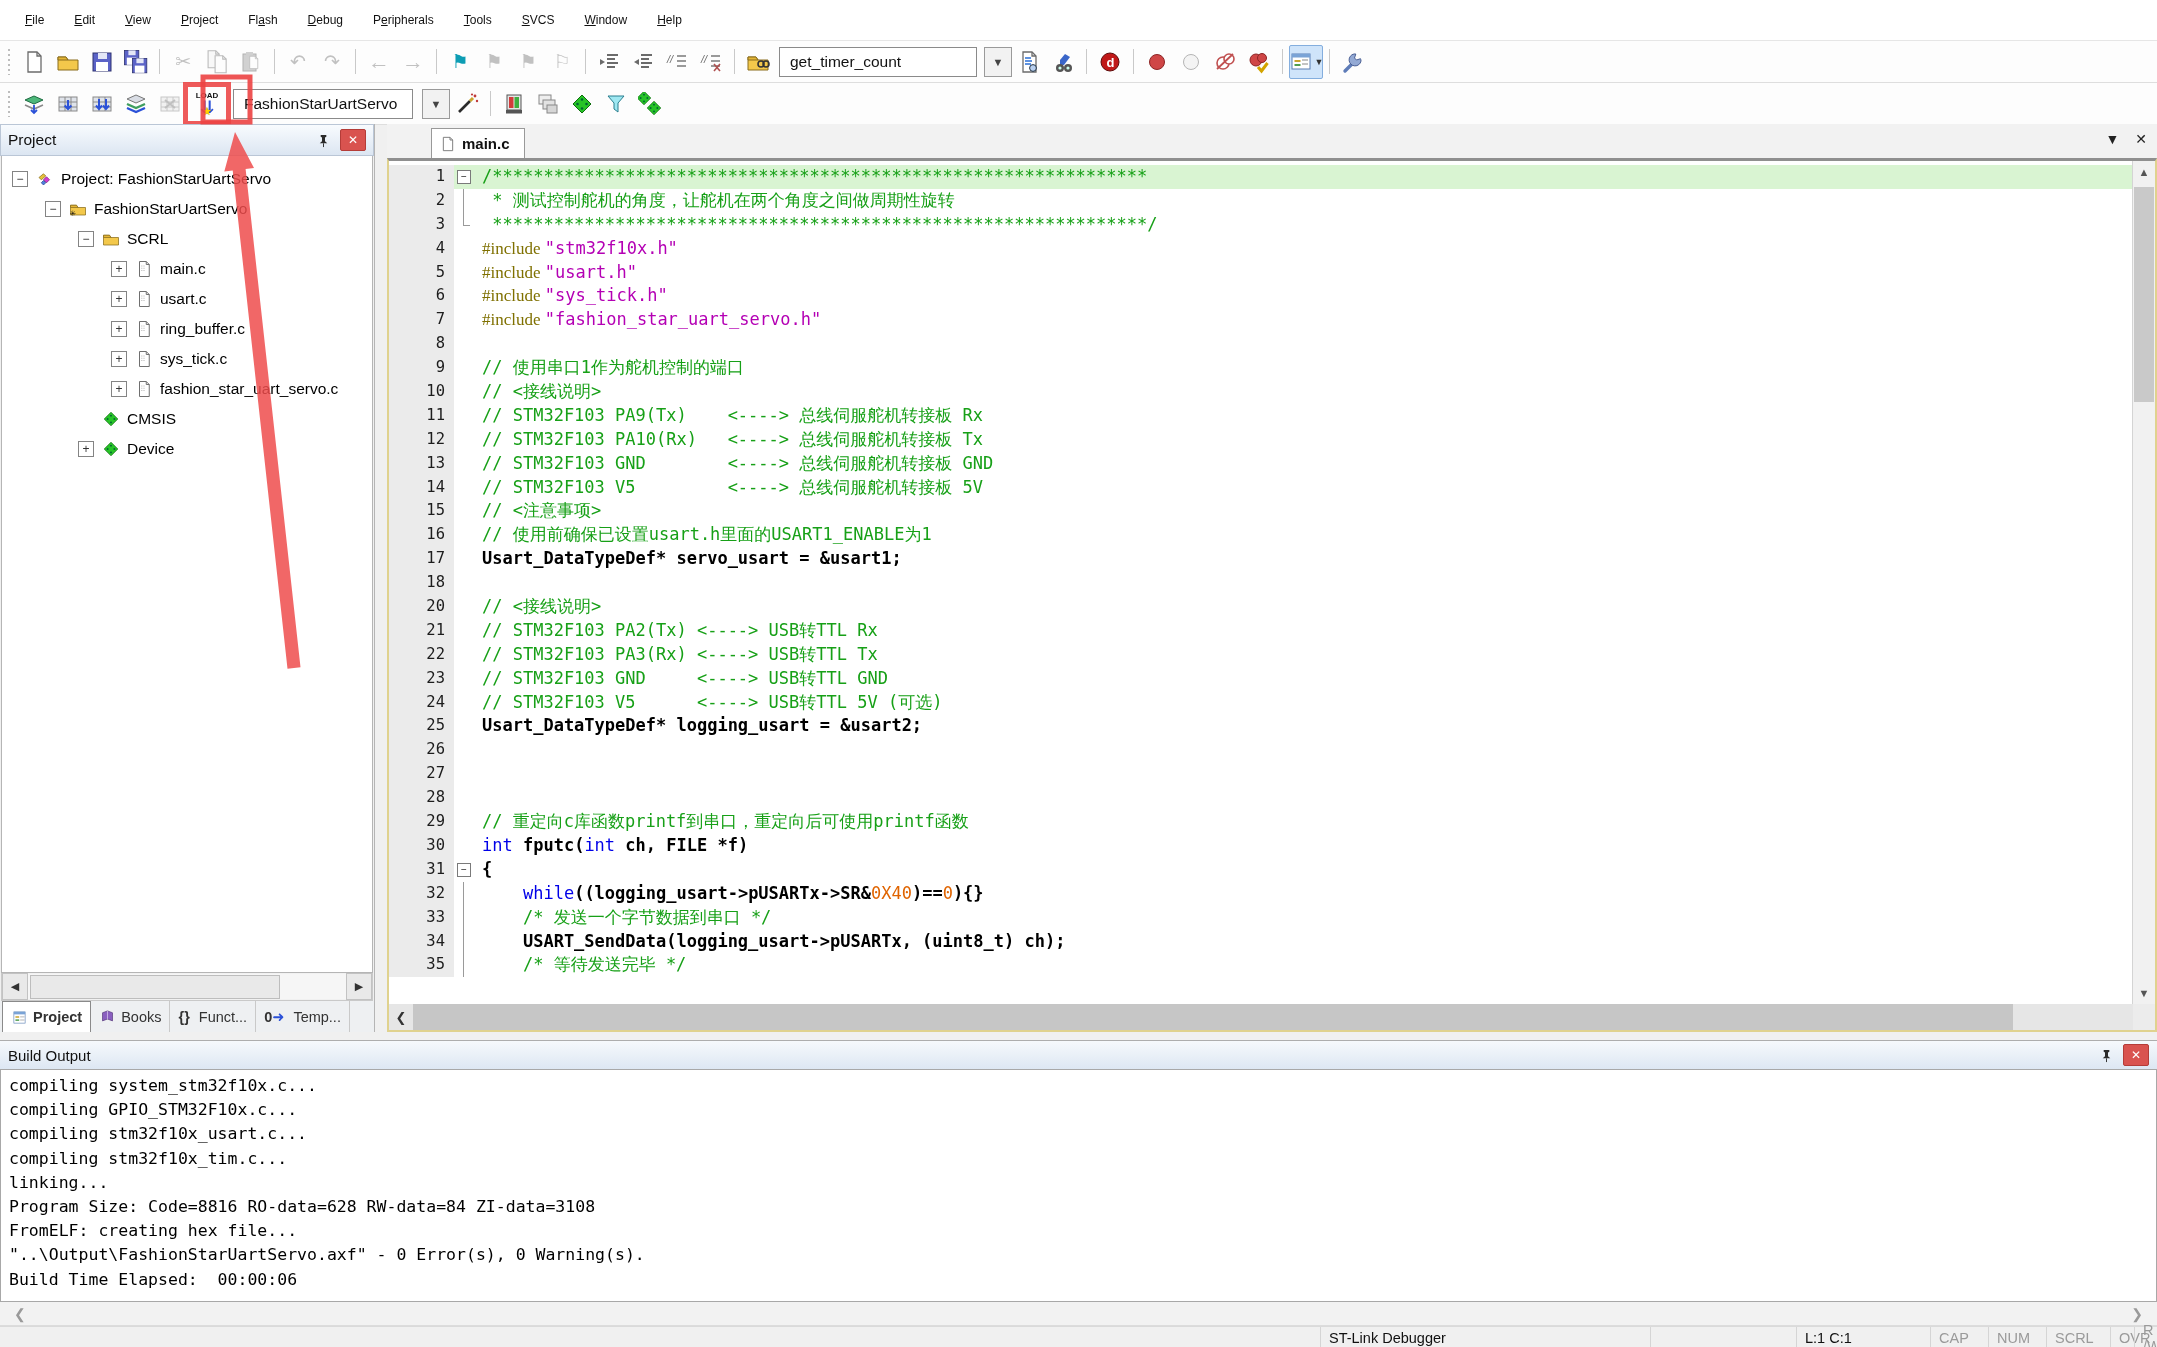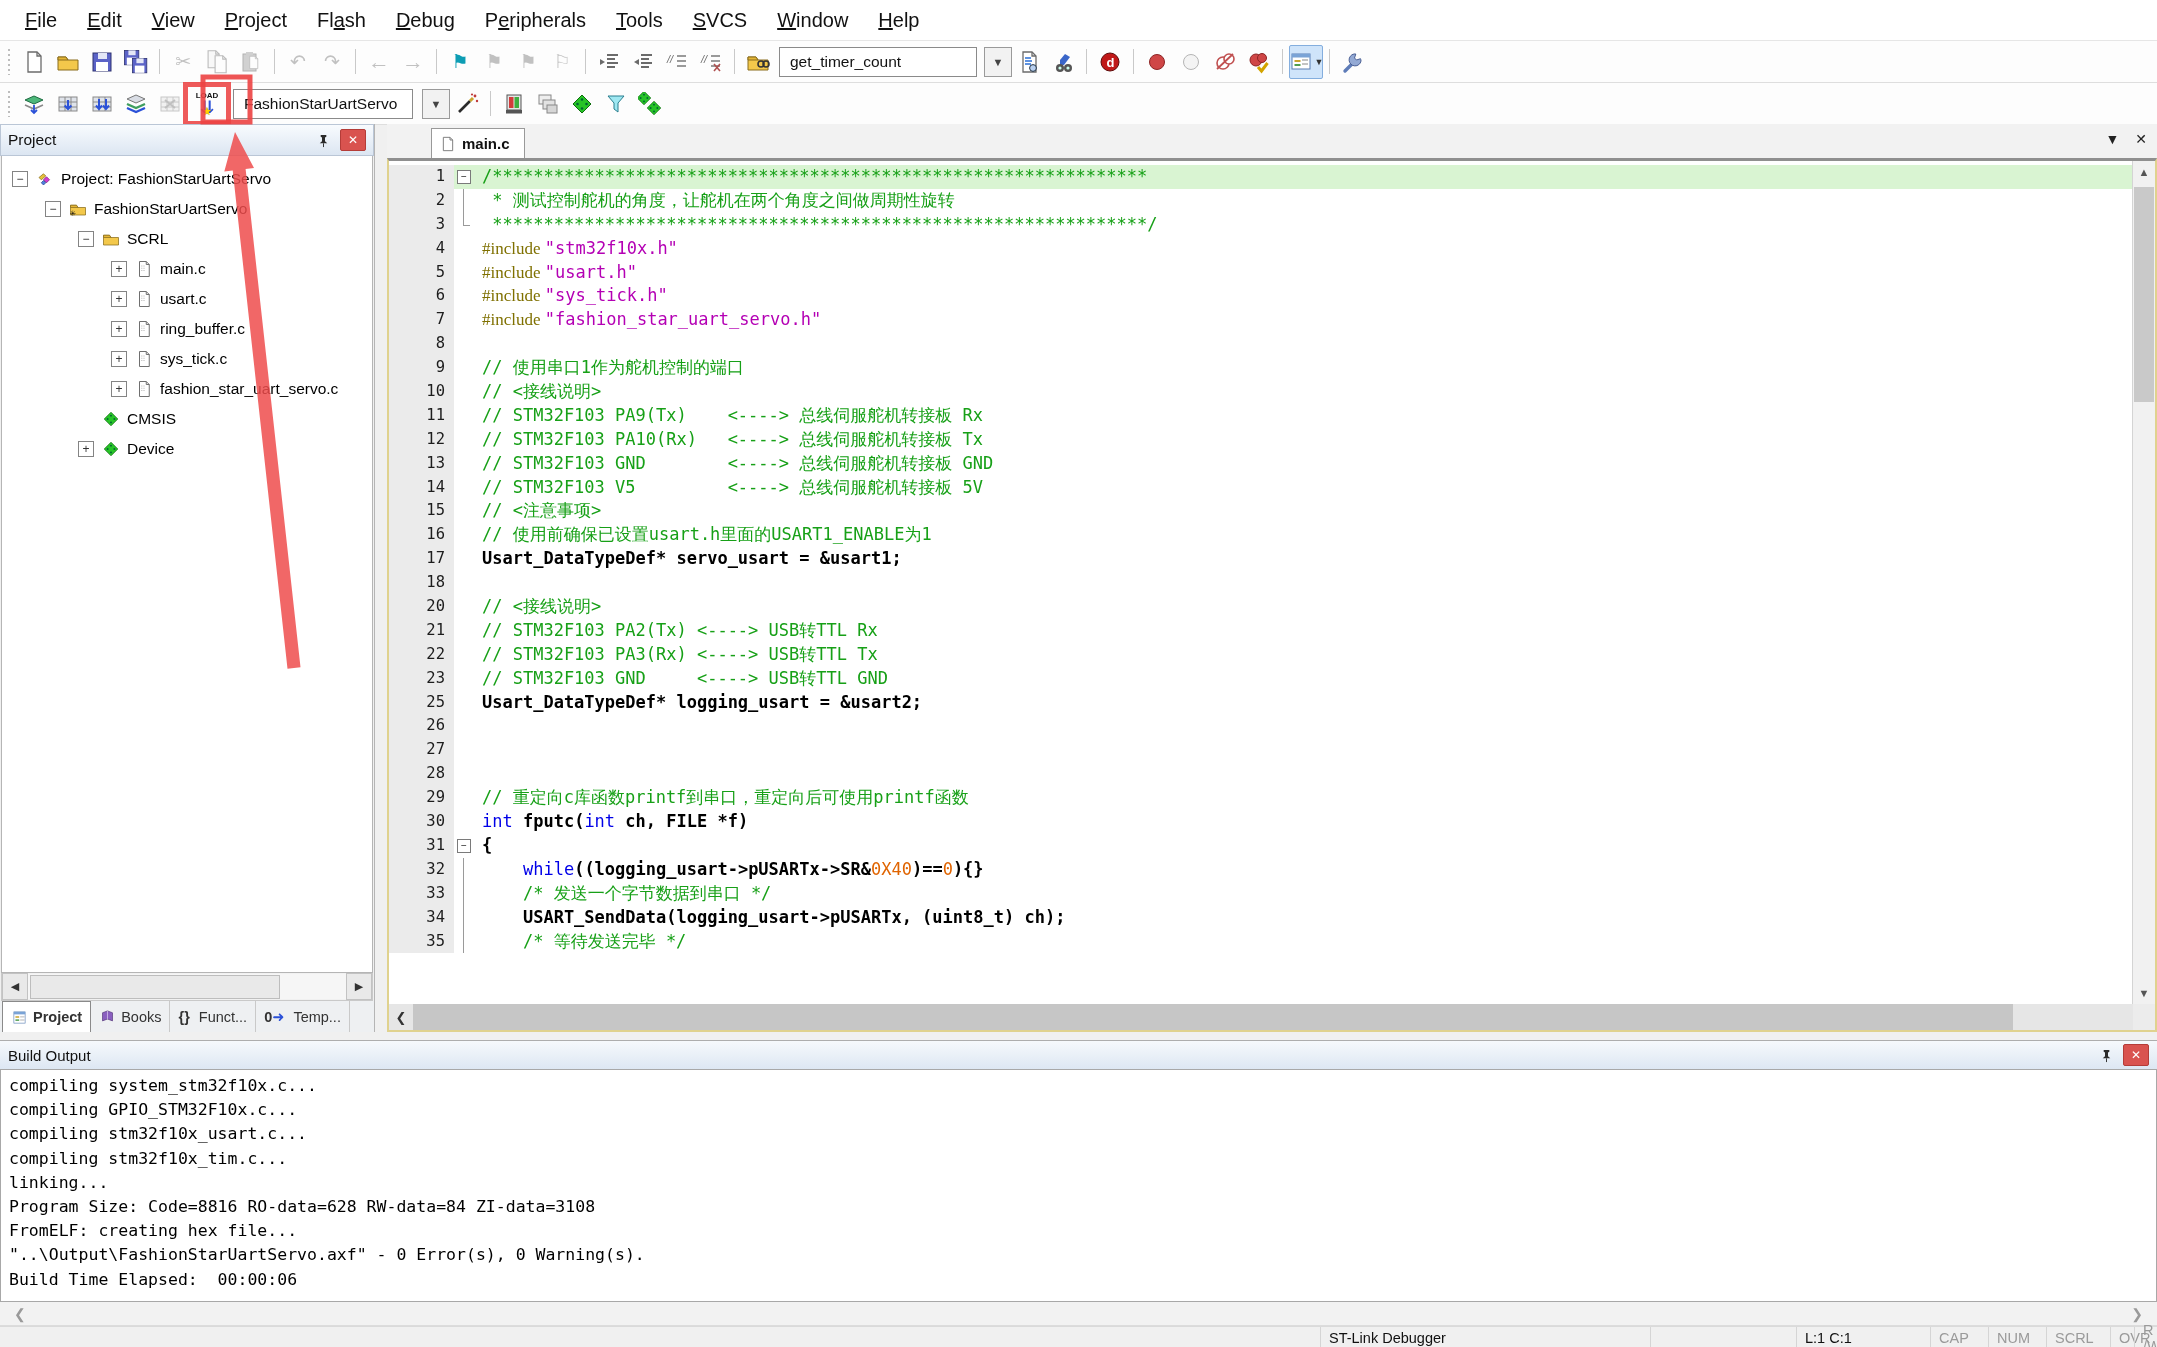--- a/index.html
+++ b/index.html
@@ -5,21 +5,21 @@
   html,body{margin:0;padding:0;}
   body{
     width:2157px;height:1347px;position:relative;overflow:hidden;
     background:#f0f0f0;
     font-family:"Liberation Sans","DejaVu Sans",sans-serif;
     -webkit-font-smoothing:antialiased;
   }
   
   .menubar{position:absolute;left:0;top:0;right:0;height:40px;background:#ffffff;
     border-bottom:1px solid #e6e6e6;display:flex;align-items:center;padding-left:10px;}
-  .menu-item{padding:0 15px;font-size:20px;color:#111;cursor:default;}
+  .menu-item{padding:0 15px;font-size:12px;color:#111;cursor:default;}
   .menu-item u{text-decoration:underline;}
   
   .toolbar{position:absolute;left:0;right:0;height:41px;background:#fdfdfd;
     border-bottom:1px solid #dedede;display:flex;align-items:center;padding-left:4px;}
   #toolbar1{top:41px;}
   #toolbar2{top:83px;}
   .grip{width:7px;height:26px;margin:0 4px 0 2px;
     background:repeating-linear-gradient(#bdbdbd 0 2px,transparent 2px 5px);
     background-size:2px 100%;background-repeat:repeat-y;background-position:2px 0;}
   .tbtn{width:32px;height:32px;display:flex;align-items:center;justify-content:center;
@@ -819,20 +819,25 @@
           <span class="lnum">22</span>
           <span class="fold"></span>
           <span class="ccode"><span class="cm">// STM32F103 PA3(Rx) &lt;----&gt; USB转TTL Tx</span></span>
         </div>
         <div class="cline">
           <span class="lnum">23</span>
           <span class="fold"></span>
           <span class="ccode"><span class="cm">// STM32F103 GND     &lt;----&gt; USB转TTL GND</span></span>
         </div>
         <div class="cline">
+          <span class="lnum">24</span>
+          <span class="fold"></span>
+          <span class="ccode"><span class="cm">// STM32F103 V5      &lt;----&gt; USB转TTL 5V (可选)</span></span>
+        </div>
+        <div class="cline">
           <span class="lnum">25</span>
           <span class="fold"></span>
           <span class="ccode"><span class="pl">Usart_DataTypeDef* logging_usart = &amp;usart2;</span></span>
         </div>
         <div class="cline">
           <span class="lnum">26</span>
           <span class="fold"></span>
           <span class="ccode"></span>
         </div>
         <div class="cline">

